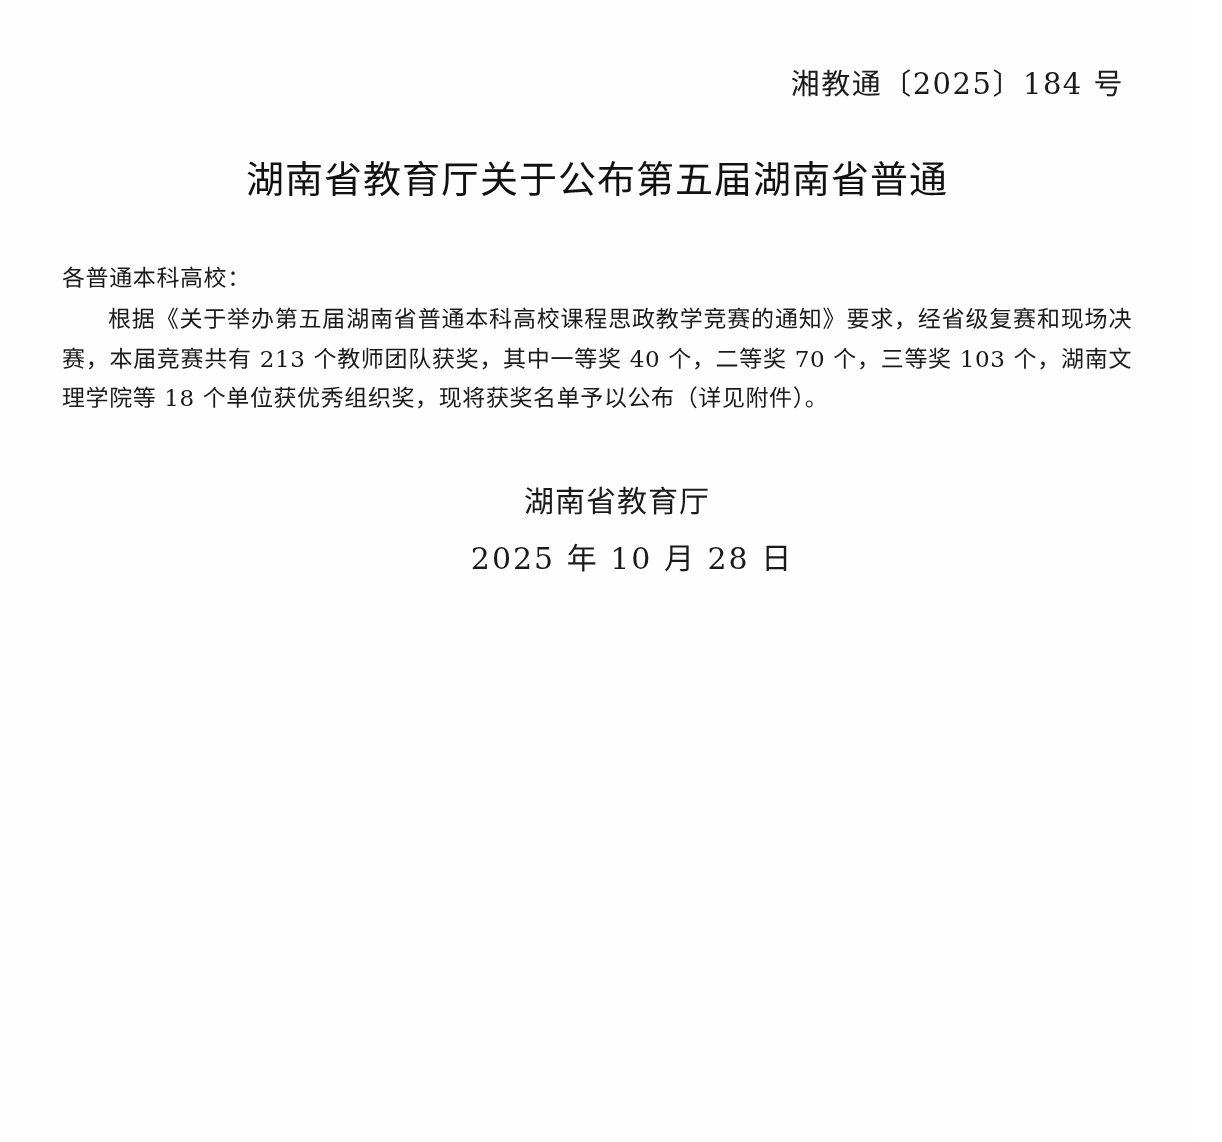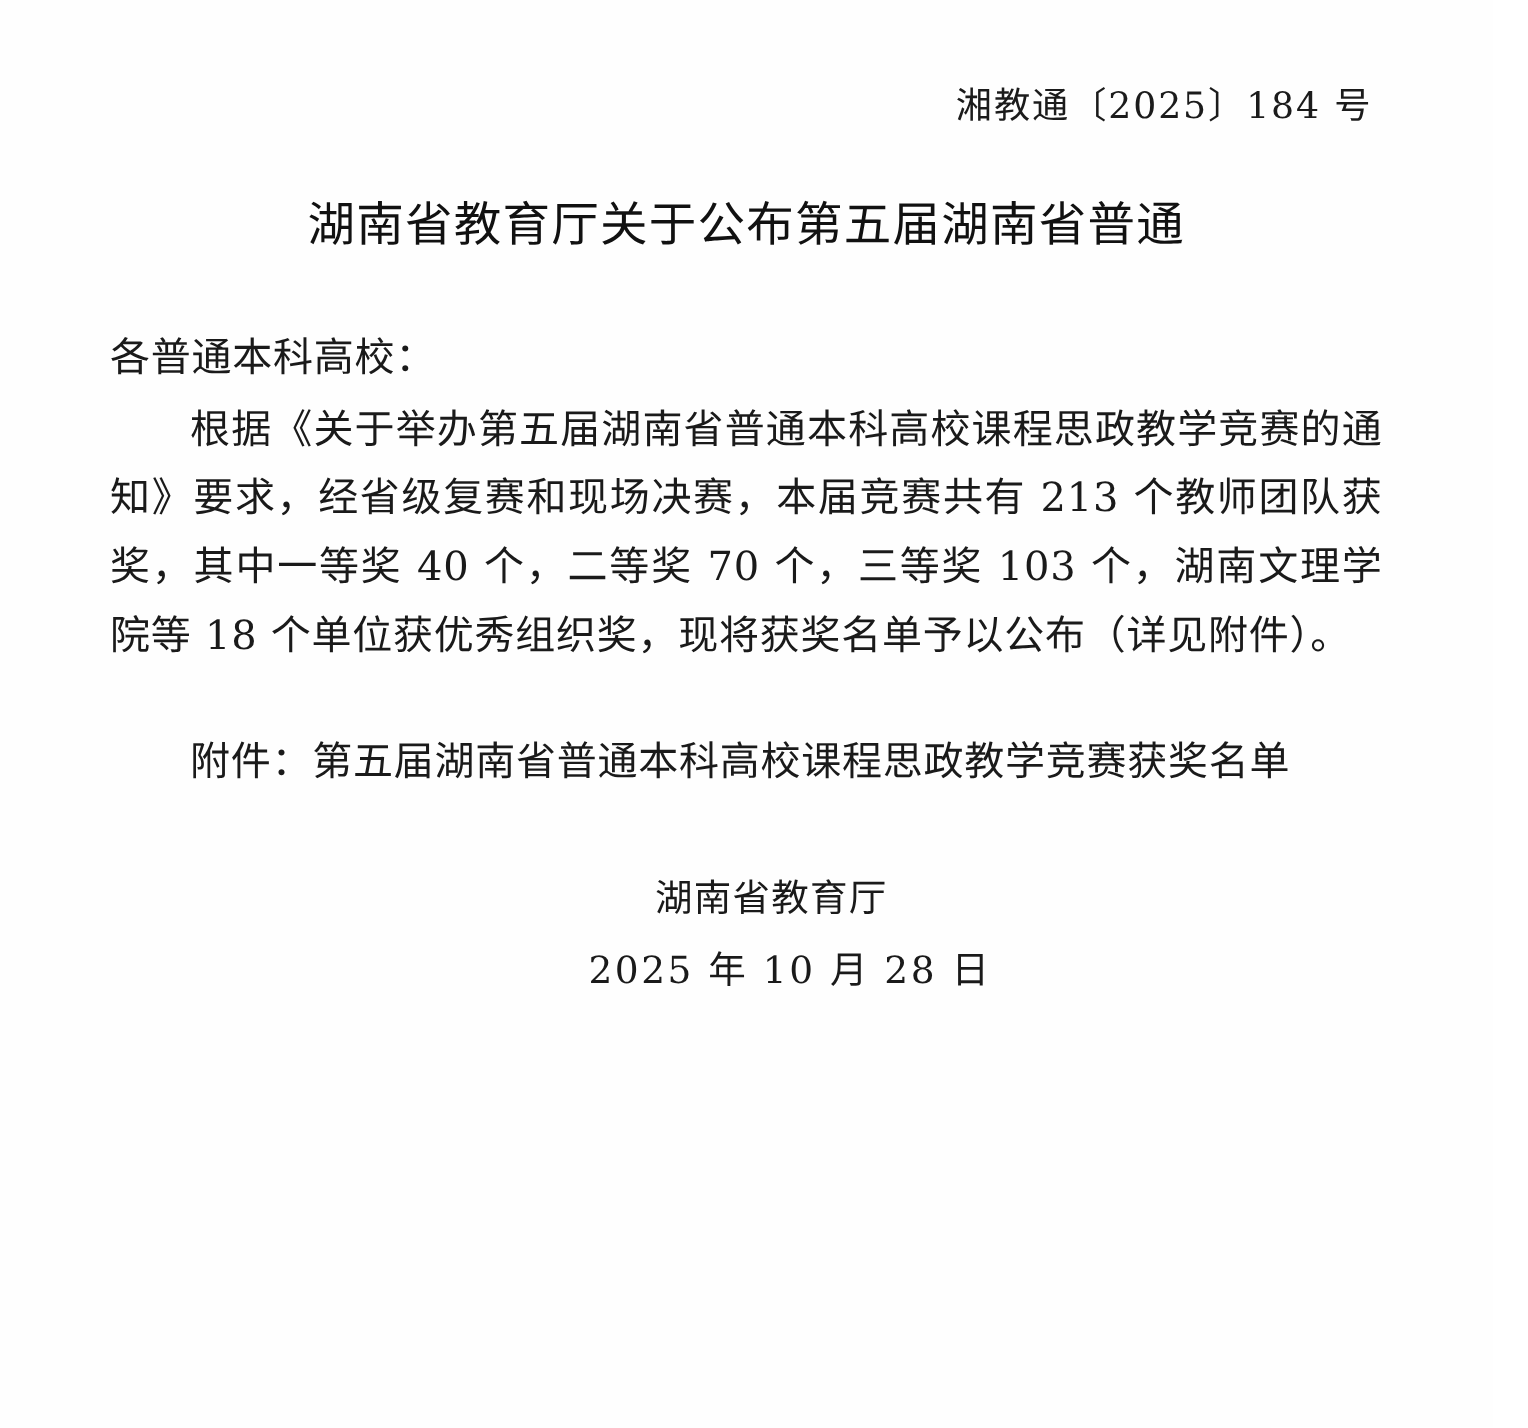--- a/index.html
+++ b/index.html
@@ -16,21 +16,21 @@
     overflow: hidden;
   }
 
   .page {
     position: absolute;
     top: 0;
     left: 0;
     width: 1194px;
     height: 1142px;
     box-sizing: border-box;
-    padding: 0 88px;
+    padding: 0 62px;
     background: #fefefe;
   }
 
   
   .doc-number {
     margin-top: 60px;
     text-align: right;
     font-size: 29px;
     letter-spacing: 1.5px;
     color: #1b1b1b;
@@ -50,21 +50,21 @@
     font-family: "DejaVu Serif", "Liberation Serif", serif;
   }
   .doc-title .title-line {
     display: block;
     white-space: nowrap;
   }
 
   
   .doc-body {
     margin-top: 48px;
-    font-size: 32px;
+    font-size: 23px;
     line-height: 1.72;
     letter-spacing: 0.6px;
     color: #1a1a1a;
   }
   .salutation {
     margin: 0 0 2px 0;
     text-indent: 0;
   }
   .para {
     margin: 0;
@@ -105,21 +105,20 @@
   <h1 class="doc-title">
     <span class="title-line">湖南省教育厅关于公布第五届湖南省普通</span>
   </h1>
 
   <div class="doc-body">
     <p class="salutation">各普通本科高校：</p>
 
     <p class="para">根据《关于举办第五届湖南省普通本科高校课程思政教学竞赛的通知》要求，经省级复赛和现场决赛，本届竞赛共有 213 个教师团队获奖，其中一等奖 40 个，二等奖 70 个，三等奖 103 个，湖南文理学院等 18 个单位获优秀组织奖，现将获奖名单予以公布（详见附件）。</p>
 
 
-    <p class="para attachment">附件：第五届湖南省普通本科高校课程思政教学竞赛获奖名单</p>
   </div>
 
   <div class="signature">
     <span class="org">湖南省教育厅</span>
     <span class="date">2025 年 10 月 28 日</span>
   </div>
 
 </div>
 
 </body></html>

